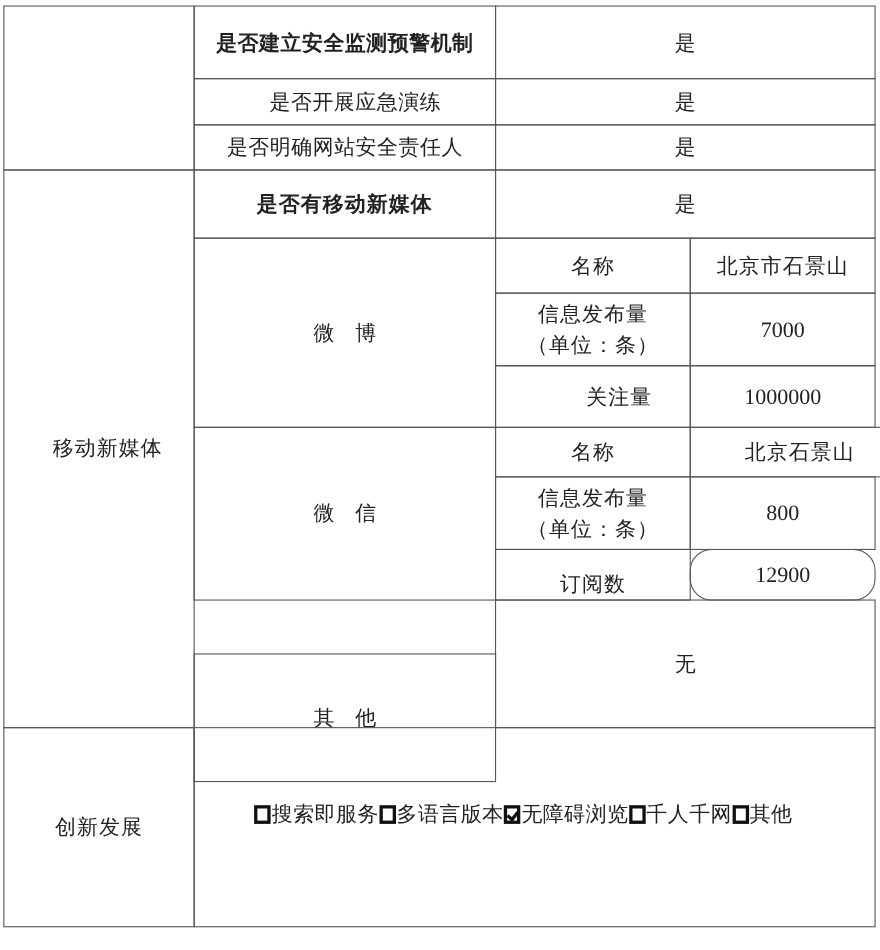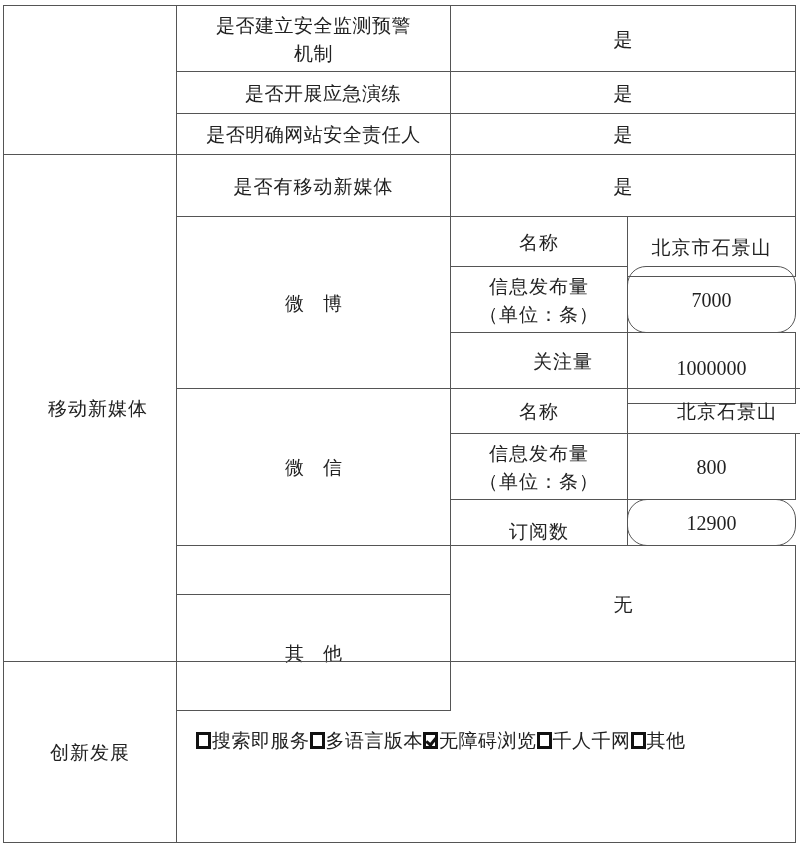--- a/index.html
+++ b/index.html
@@ -19,21 +19,21 @@
   .cb.checked::after { content: ""; position: absolute; left: 2px; top: 0px; width: 4px; height: 8px;
         border: solid #111; border-width: 0 3px 3px 0; transform: rotate(40deg); }
 </style>
 </head>
 <body>
 
 <div class="tbl">
 
   <div class="cell" style="left:0;top:0;width:174px;height:150px;"></div>
 
-  <div class="cell" style="left:173px;top:0;width:275px;height:67px;flex-direction:column;">
+  <div class="cell" style="left:173px;top:0;width:275px;height:67px;flex-direction:row;font-weight:bold;">
     <span class="wide">是否建立安全监测预警</span>
     <span class="wide">机制</span>
   </div>
   <div class="cell" style="left:447px;top:0;width:346px;height:67px;">
     <span>是</span>
   </div>
 
   <div class="cell" style="left:173px;top:66px;width:275px;height:43px;padding-left:19px;">
     <span class="wide">是否开展应急演练</span>
   </div>
@@ -45,47 +45,47 @@
     <span class="wide">是否明确网站安全责任人</span>
   </div>
   <div class="cell" style="left:447px;top:108px;width:346px;height:42px;">
     <span>是</span>
   </div>
 
   <div class="cell" style="left:0;top:149px;width:174px;height:508px;padding-left:16px;">
     <span class="spaced">移动新媒体</span>
   </div>
 
-  <div class="cell" style="left:173px;top:149px;width:275px;height:63px;">
+  <div class="cell" style="left:173px;top:149px;width:275px;height:63px;font-weight:bold;">
     <span class="spaced">是否有移动新媒体</span>
   </div>
   <div class="cell" style="left:447px;top:149px;width:346px;height:63px;">
     <span>是</span>
   </div>
 
   <div class="cell" style="left:173px;top:211px;width:275px;height:173px;">
     <span>微　博</span>
   </div>
   <div class="cell" style="left:447px;top:211px;width:178px;height:51px;">
     <span class="spaced">名称</span>
   </div>
-  <div class="cell" style="left:624px;top:211px;width:169px;height:61px;">
+  <div class="cell" style="left:624px;top:211px;width:169px;height:51px;">
     <span class="spaced">北京市石景山</span>
   </div>
   <div class="cell" style="left:447px;top:261px;width:178px;height:67px;flex-direction:column;">
     <span class="spaced">信息发布量</span>
     <span class="spaced">（单位：条）</span>
   </div>
-  <div class="cell num" style="left:624px;top:261px;width:169px;height:67px;border-radius:19px;">
+  <div class="cell num" style="left:624px;top:261px;width:169px;height:67px;">
     <span>7000</span>
   </div>
   <div class="cell" style="left:447px;top:327px;width:178px;height:57px;padding-left:48px;">
     <span class="spaced">关注量</span>
   </div>
-  <div class="cell num" style="left:624px;top:327px;width:169px;height:72px;text-align:center;">
+  <div class="cell num" style="left:624px;top:327px;width:169px;height:57px;text-align:center;">
     <span>1000000</span>
   </div>
 
   <div class="cell" style="left:173px;top:383px;width:275px;height:158px;">
     <span>微　信</span>
   </div>
   <div class="cell" style="left:447px;top:383px;width:178px;height:46px;">
     <span class="spaced">名称</span>
   </div>
   <div class="cell" style="left:624px;top:383px;width:200px;height:46px;">
@@ -109,21 +109,21 @@
     <span>其　他</span>
   </div>
   <div class="cell" style="left:447px;top:540px;width:346px;height:117px;">
     <span>无</span>
   </div>
 
   <div class="cell" style="left:0;top:656px;width:174px;height:182px;">
     <span class="spaced">创新发展</span>
   </div>
   <div class="cell" style="left:173px;top:656px;width:620px;height:182px;justify-content:flex-start;align-items:flex-start;">
-    <div class="opts" style="margin-left:19px;margin-top:64px;">
+    <div class="opts" style="margin-left:54px;margin-top:64px;">
       <span class="cb"></span>
       <span>搜索即服务</span>
       <span class="cb"></span>
       <span>多语言版本</span>
       <span class="cb checked"></span>
       <span>无障碍浏览</span>
       <span class="cb"></span>
       <span>千人千网</span>
       <span class="cb"></span>
       <span>其他</span>

